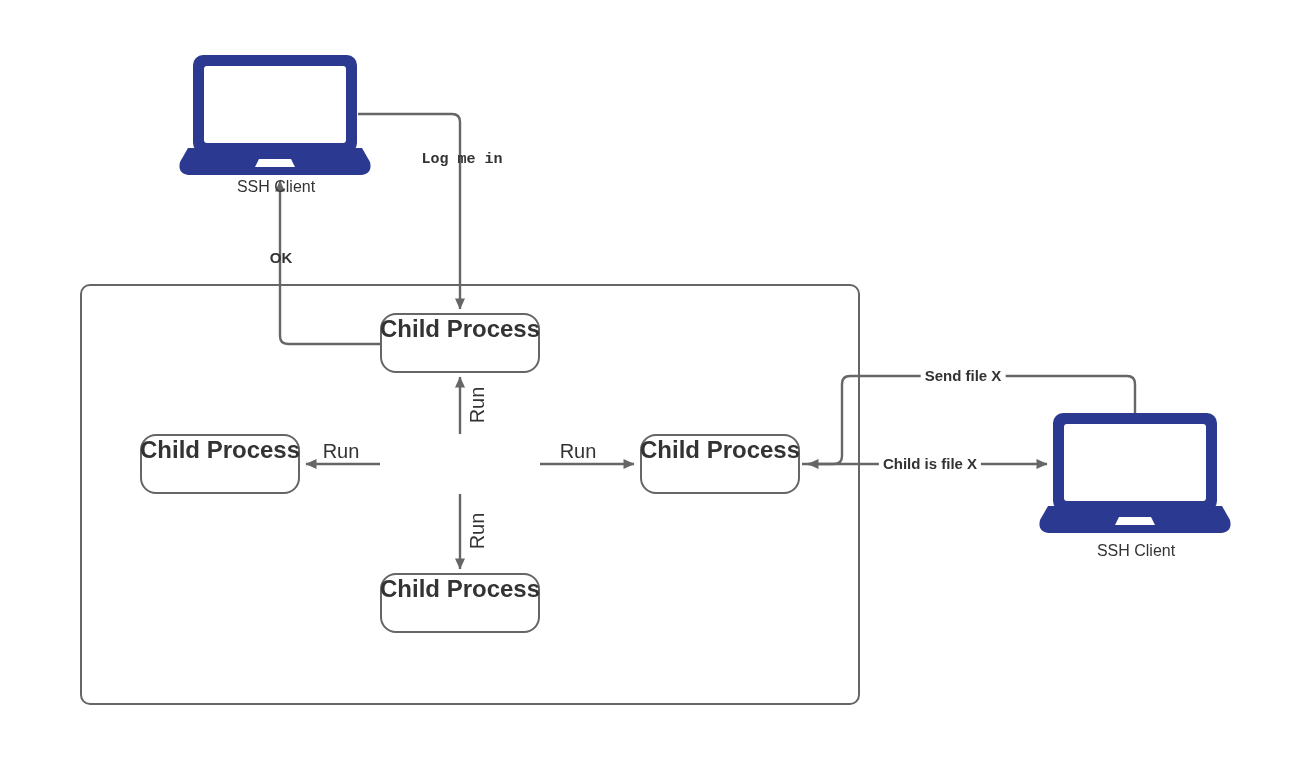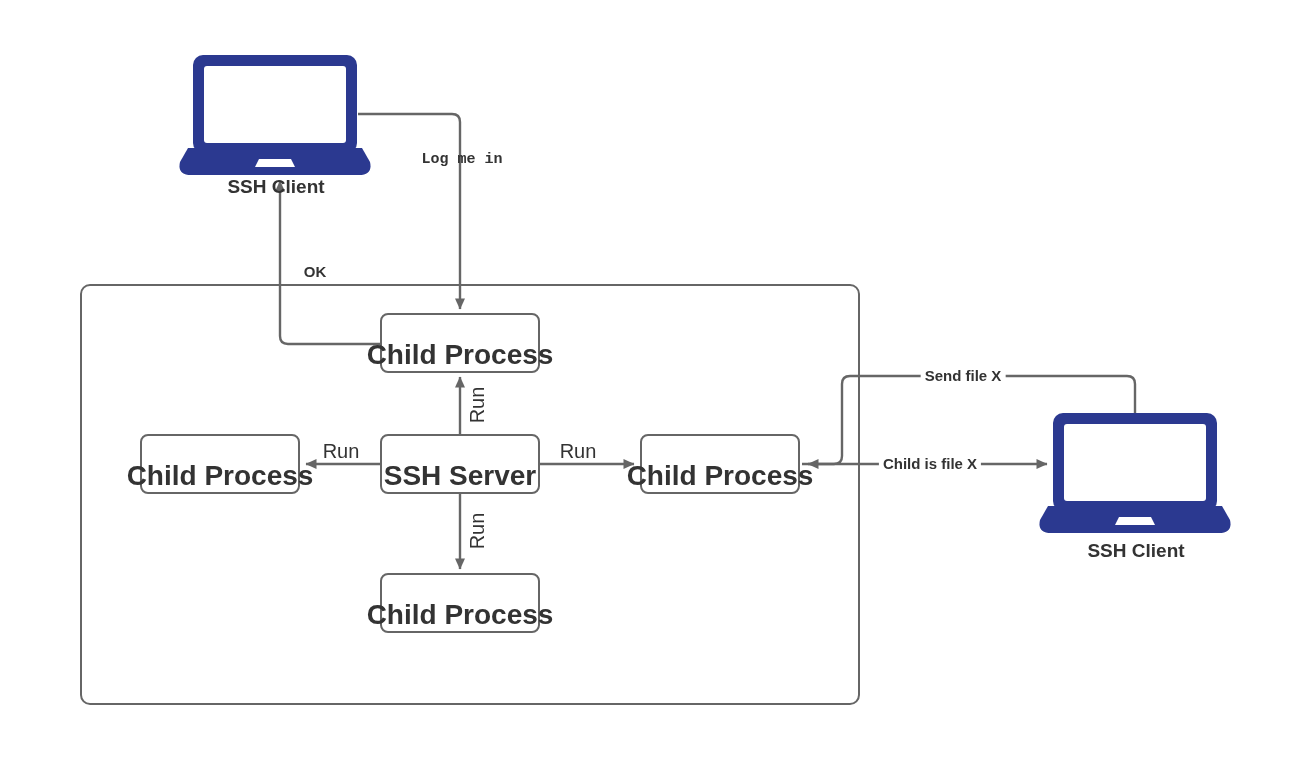--- a/index.html
+++ b/index.html
@@ -29,39 +29,39 @@
     left:80px;top:284px;width:780px;height:421px;
     border:2.5px solid var(--node-border);
     border-radius:10px;
     background:transparent;
   }
   .node{
     position:absolute;
     width:160px;height:60px;
     background:var(--node-fill);
     border:2.5px solid var(--node-border);
-    border-radius:8px;
-    display:flex;align-items:flex-end;justify-content:center;
-    font-weight:bold;font-size:28px;color:var(--text);
+    border-radius:16px;
+    display:flex;align-items:flex-start;justify-content:center;
+    font-weight:bold;font-size:24px;color:var(--text);
     white-space:nowrap;
   }
   .edge-label{
     position:absolute;
     transform:translate(-50%,-50%);
     font-size:15px;font-weight:bold;color:var(--text);
     white-space:nowrap;
     line-height:1.1;
   }
   .edge-label.run{font-size:20px;font-weight:normal;}
   .edge-label.vert{transform:translate(-50%,-50%) rotate(-90deg);}
   .edge-label.bg{background:#ffffff;padding:0 4px;}
   .device-label{
     position:absolute;
     transform:translate(-50%,-50%);
-    font-size:19px;font-weight:bold;color:var(--text);
+    font-size:16px;font-weight:normal;color:var(--text);
     white-space:nowrap;
   }
 </style>
 </head>
 <body>
 
 <div class="canvas">
 
   <div class="boundary"></div>
 
@@ -90,32 +90,29 @@
     <use href="#laptop" x="177" y="53" width="196" height="122"></use>
     <use href="#laptop" x="1037" y="411" width="196" height="122"></use>
   </svg>
 
   <div class="node" style="left:380px;top:313px;">
     <span>Child Process</span>
   </div>
   <div class="node" style="left:140px;top:434px;">
     <span>Child Process</span>
   </div>
-  <div class="node" style="left:380px;top:434px;">
-    <span>SSH Server</span>
-  </div>
   <div class="node" style="left:640px;top:434px;">
     <span>Child Process</span>
   </div>
   <div class="node" style="left:380px;top:573px;">
     <span>Child Process</span>
   </div>
 
   <div class="edge-label" style="left:462px;top:160px;font-family:Liberation Mono, monospace;">Log me in</div>
-  <div class="edge-label" style="left:281px;top:272px;margin-left:34px;">OK</div>
+  <div class="edge-label" style="left:281px;top:258px;">OK</div>
   <div class="edge-label run" style="left:341px;top:451px;">Run</div>
   <div class="edge-label run" style="left:578px;top:451px;">Run</div>
   <div class="edge-label run vert" style="left:477px;top:405px;">Run</div>
   <div class="edge-label run vert" style="left:477px;top:531px;">Run</div>
   <div class="edge-label bg" style="left:943px;top:376px;margin-left:20px;">Send file X</div>
   <div class="edge-label bg" style="left:930px;top:464px;">Child is file X</div>
 
   <div class="device-label" style="left:276px;top:187px;">SSH Client</div>
   <div class="device-label" style="left:1136px;top:551px;">SSH Client</div>
 

